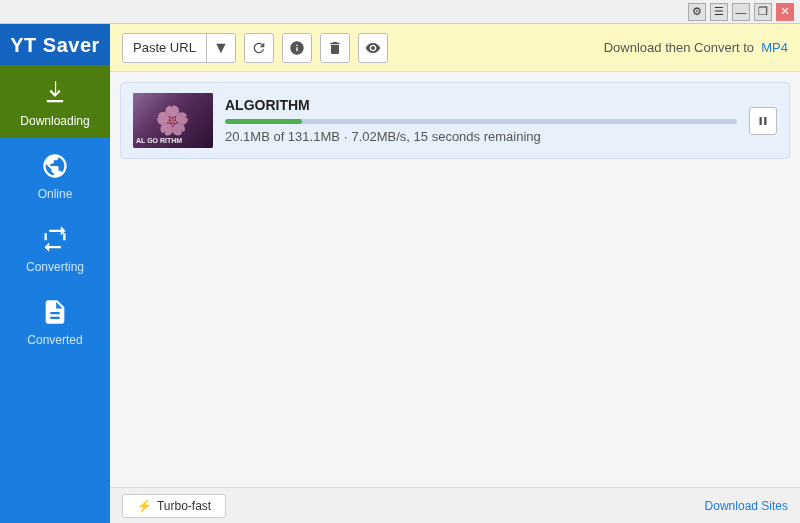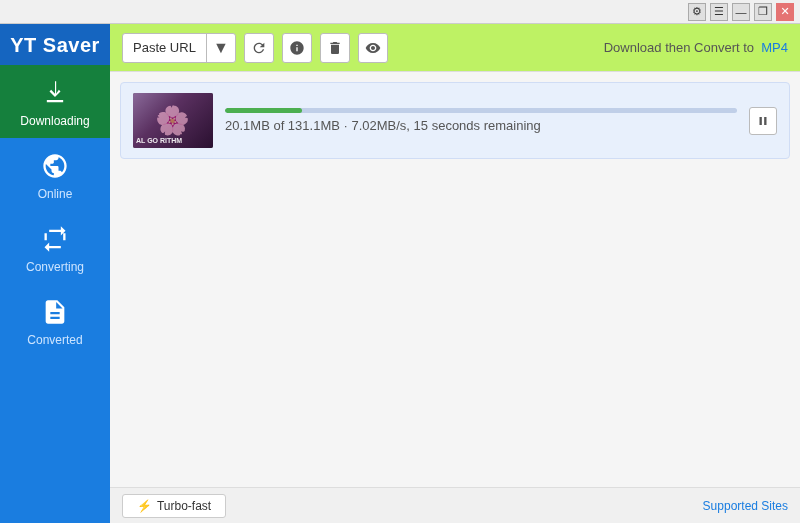--- a/index.html
+++ b/index.html
@@ -54,21 +54,21 @@
       display: flex;
       flex-direction: column;
       align-items: center;
       padding: 12px 0 10px;
       cursor: pointer;
       color: #cce4ff;
       font-size: 12px;
       gap: 5px;
     }
     .sidebar-item.active {
-      background: #15803d;
+      background: #4d7c0f;
       color: #fff;
     }
     .sidebar-icon {
       width: 32px; height: 32px;
       display: flex; align-items: center; justify-content: center;
     }
     .sidebar-icon svg {
       width: 28px; height: 28px;
       fill: #fff;
     }
@@ -82,21 +82,21 @@
       display: flex;
       flex-direction: column;
       background: #f5f5f5;
     }
 
     
     .toolbar {
       display: flex;
       align-items: center;
       justify-content: space-between;
-      background: #bef264;
+      background: #fef9c3;
       border-bottom: 1px solid #ddd;
       padding: 6px 12px;
       height: 48px;
     }
     .toolbar-left {
       display: flex;
       align-items: center;
       gap: 8px;
     }
     .paste-url-btn {
@@ -350,35 +350,36 @@
       <div class="download-item">
 
         <div class="download-thumb">
           <div class="thumb-inner">
             <span class="thumb-flower">🌸</span>
             <span class="thumb-text">AL GO RITHM</span>
           </div>
         </div>
 
         <div class="download-info">
+          <div class="download-title">ALGORITHM</div>
           <div class="progress-bar-bg">
             <div class="progress-bar-fill" style="width: 15%"></div>
           </div>
           <div class="download-status">20.1MB of 131.1MB  ·  7.02MB/s, 15 seconds remaining</div>
         </div>
 
         <div class="pause-btn" title="Pause">
           <svg width="14" height="14" viewBox="0 0 24 24" fill="#555">
             <path d="M6 19h4V5H6v14zm8-14v14h4V5h-4z"></path>
           </svg>
         </div>
       </div>
     </div>
 
     <div class="footer">
       <div class="turbo-btn">
         <span class="turbo-icon">⚡</span>
         <span>Turbo-fast</span>
       </div>
-      <a class="supported-link">Supported Sites</a>
+      <a class="supported-link">Download Sites</a>
     </div>
   </div>
 </div>
 
 </body></html>

